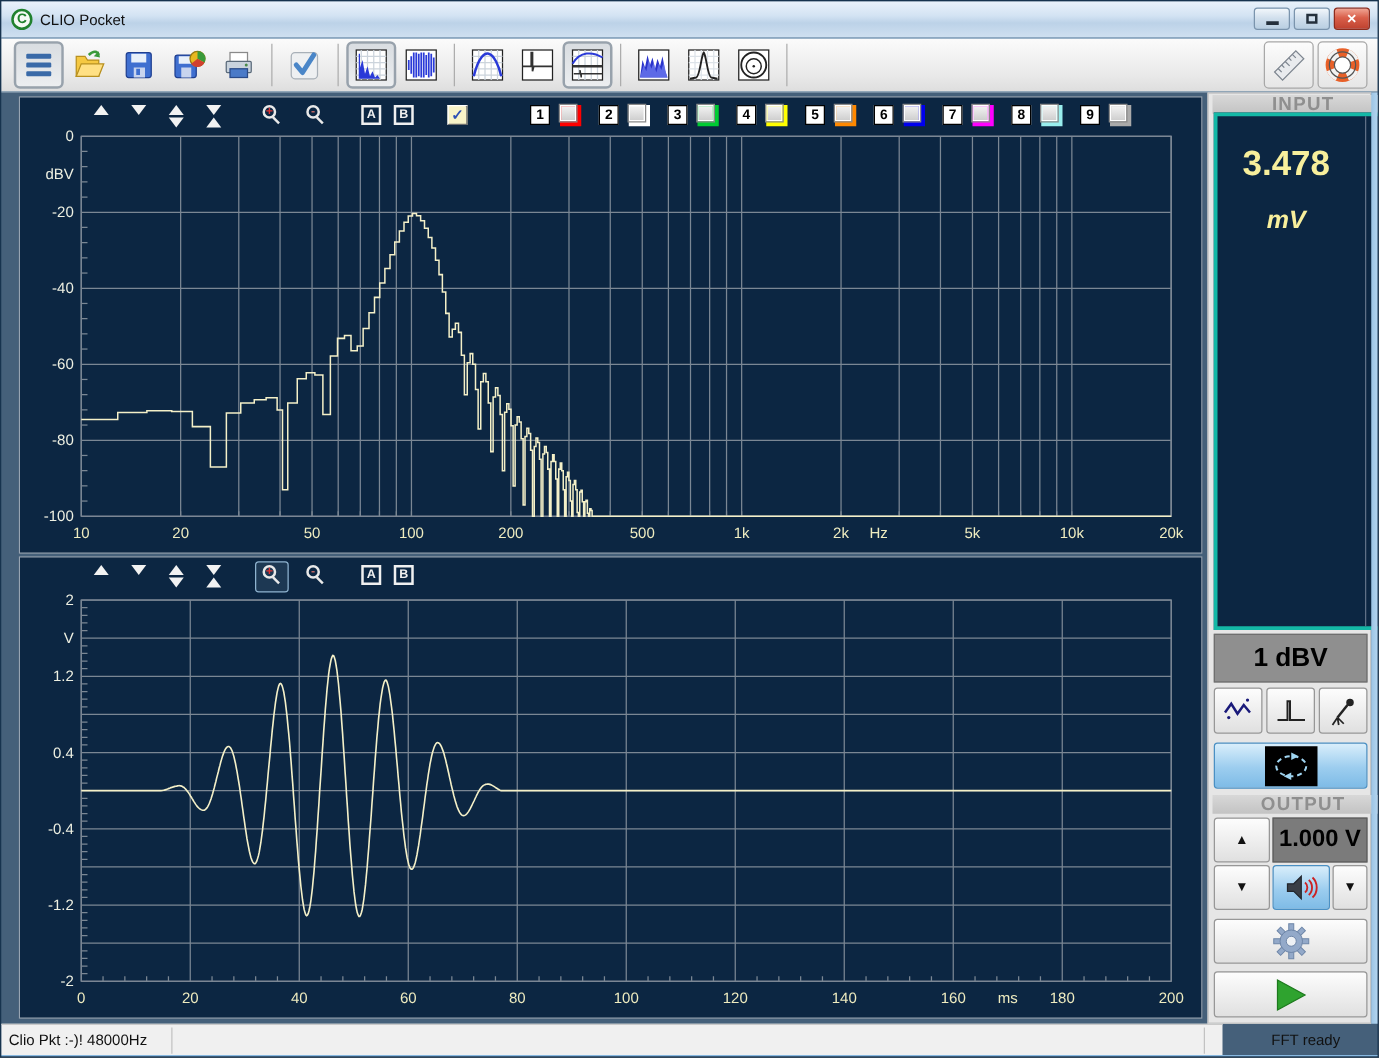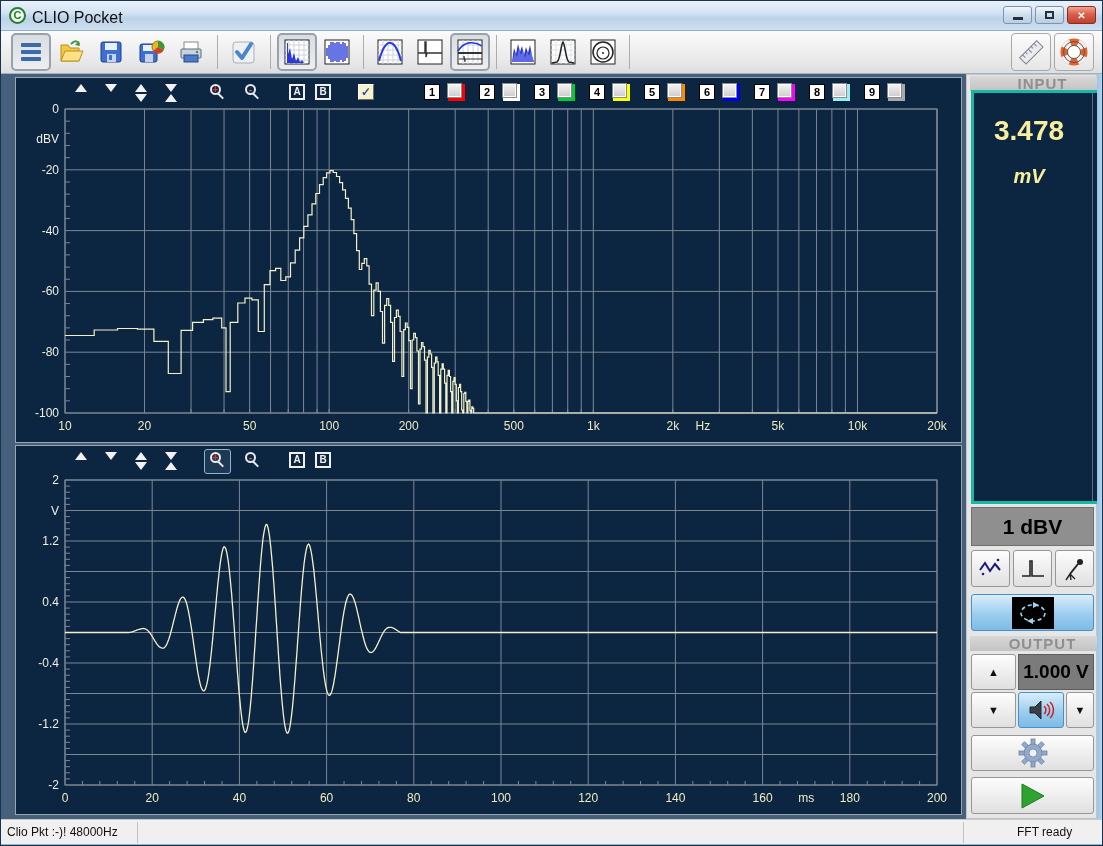--- a/index.html
+++ b/index.html
@@ -6,21 +6,21 @@
   body { font-family: "Liberation Sans", sans-serif; background:#333; }
   .window { position:relative; width:1103px; height:846px; background:#45607a;
             border:1px solid #17334e; overflow:hidden; }
   
   .titlebar { position:absolute; left:0; top:0; width:1103px; height:30px;
     background:linear-gradient(#eaf2fb 0%, #d3e3f3 40%, #bcd2e8 60%, #cfe0f0 100%);
     border-bottom:1px solid #8fb0cd; }
   .app-logo { position:absolute; left:8px; top:6px; width:17px; height:17px; border-radius:50%;
     background:#f5faf5; border:2px solid #20812e; color:#20812e; font-weight:bold;
     font-size:11px; text-align:center; line-height:13px; }
-  .win-title { position:absolute; left:31px; top:8px; font-size:16px; color:#111; }
+  .win-title { position:absolute; left:31px; top:8px; font-size:12px; color:#111; }
   .winbtns { position:absolute; right:8px; top:5px; display:flex; gap:3px; }
   .winbtn { width:29px; height:18px; border:1px solid #7a94ad; border-radius:3px;
     background:linear-gradient(#f2f7fb,#cfdeec 50%,#b9cfe2); display:flex; align-items:center;
     justify-content:center; font-size:10px; color:#222; }
   .winbtn.close { background:linear-gradient(#f0a493,#d95f4a 45%,#bf4230); border-color:#8e2b1c;
     color:#fff; font-weight:bold; }
   .minbar { width:10px; height:3px; background:#24303c; margin-top:6px; }
   .restbox { width:9px; height:8px; border:2px solid #24303c; background:transparent; }
   
   .toolbar { position:absolute; left:0; top:30px; width:1103px; height:43px;
@@ -81,21 +81,21 @@
   .sbtn { position:absolute; background:linear-gradient(#fdfdfd,#e0e0e0); border:1px solid #979797;
     border-radius:3px; display:flex; align-items:center; justify-content:center; }
   .bluebtn { background:linear-gradient(#d9eefb,#9ccdef 55%,#7ebbe6); border:1px solid #4a90c4; }
   .loop-black { width:42px; height:32px; background:#000; display:flex; align-items:center;
     justify-content:center; }
   .outval { position:absolute; left:51px; top:579px; width:76px; height:36px; background:#7b7b7b;
     border:1px solid #5e5e5e; color:#000; font-size:19px; font-weight:bold; text-align:center;
     line-height:34px; }
   .arr { font-size:11px; color:#111; }
   
-  .statusbar { position:absolute; left:0; top:818px; width:1103px; height:25px; background:#f0f0f0;
+  .statusbar { position:absolute; left:0; top:818px; width:977px; height:25px; background:#f0f0f0;
     border-top:1px solid #c9c9c9; font-size:12px; color:#111; }
   .status-seg { position:absolute; top:0; height:25px; line-height:24px; white-space:pre; overflow:hidden; }
   .status-div { position:absolute; top:2px; width:1px; height:21px; background:#c2c2c2; }
   .bottomstrip { position:absolute; left:0; top:843px; width:1103px; height:3px;
     background:linear-gradient(#8cbbe2,#6da5d4); }
 </style>
 </head>
 <body>
 
 <div class="window">

